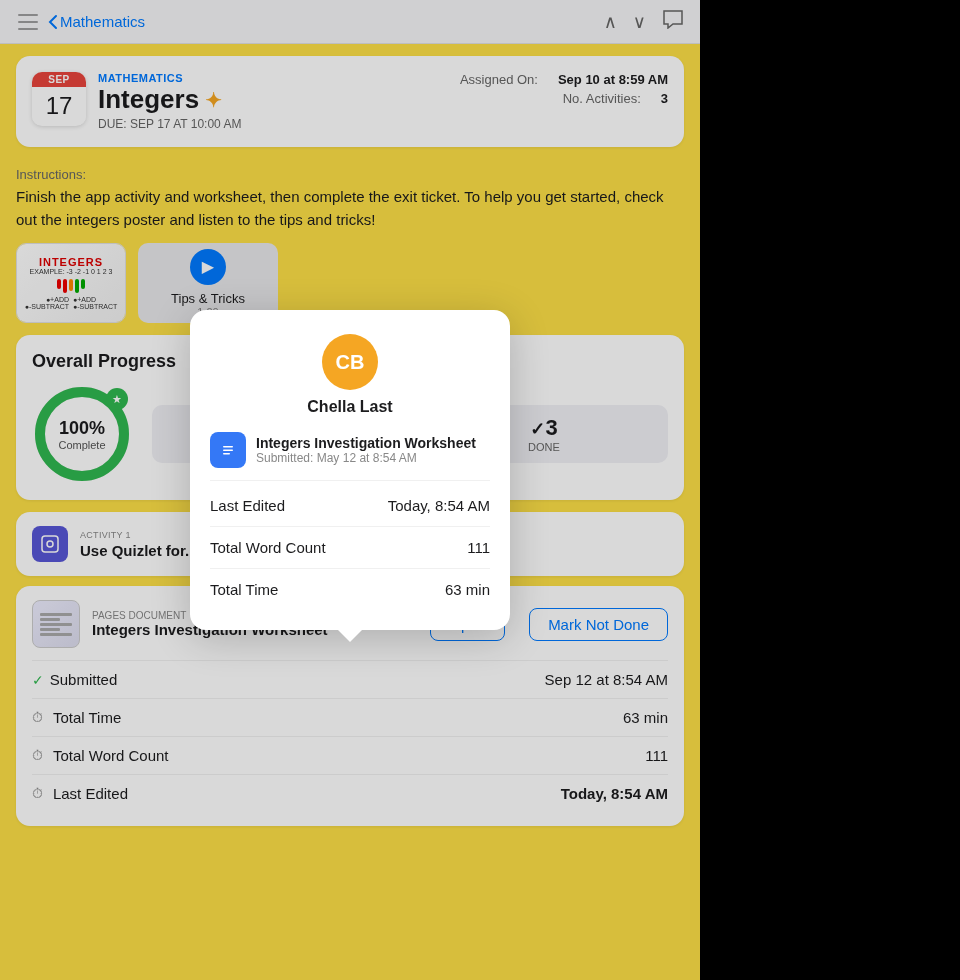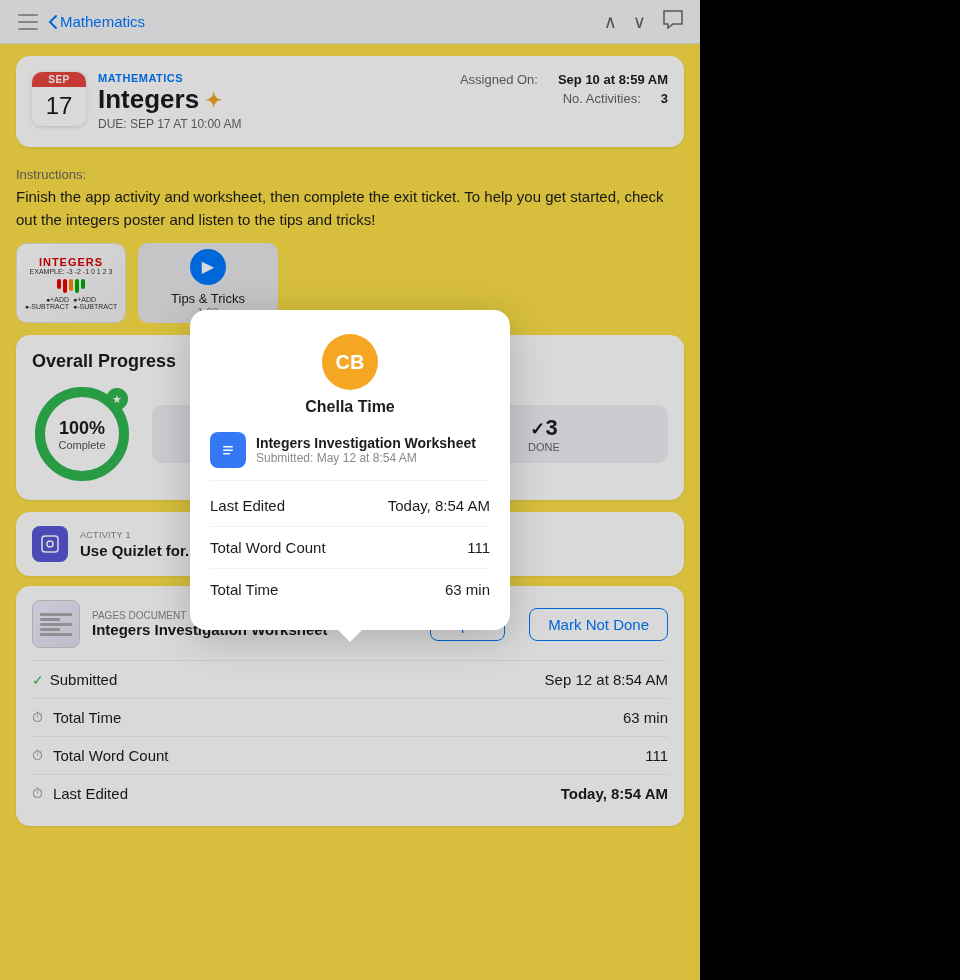--- a/index.html
+++ b/index.html
@@ -539,21 +539,21 @@
     <div class="detail-row">
       <span class="detail-icon">⏱</span>
       <span class="detail-label">Last Edited</span>
       <span class="detail-value bold">Today, 8:54 AM</span>
     </div>
   </div>
 
   <div class="popup-overlay">
     <div class="popup-card">
       <div class="popup-avatar">CB</div>
-      <div class="popup-name">Chella Time</div>
+      <div class="popup-name">Chella Last</div>
 
       <div class="popup-doc-row">
         <div class="doc-icon">
           <svg width="20" height="20" viewBox="0 0 20 20" fill="none">
             <rect x="2" y="2" width="16" height="16" rx="3" fill="#3478f6"></rect>
             <rect x="5" y="6" width="10" height="1.5" rx="0.75" fill="white"></rect>
             <rect x="5" y="9.5" width="10" height="1.5" rx="0.75" fill="white"></rect>
             <rect x="5" y="13" width="7" height="1.5" rx="0.75" fill="white"></rect>
           </svg>
         </div>

